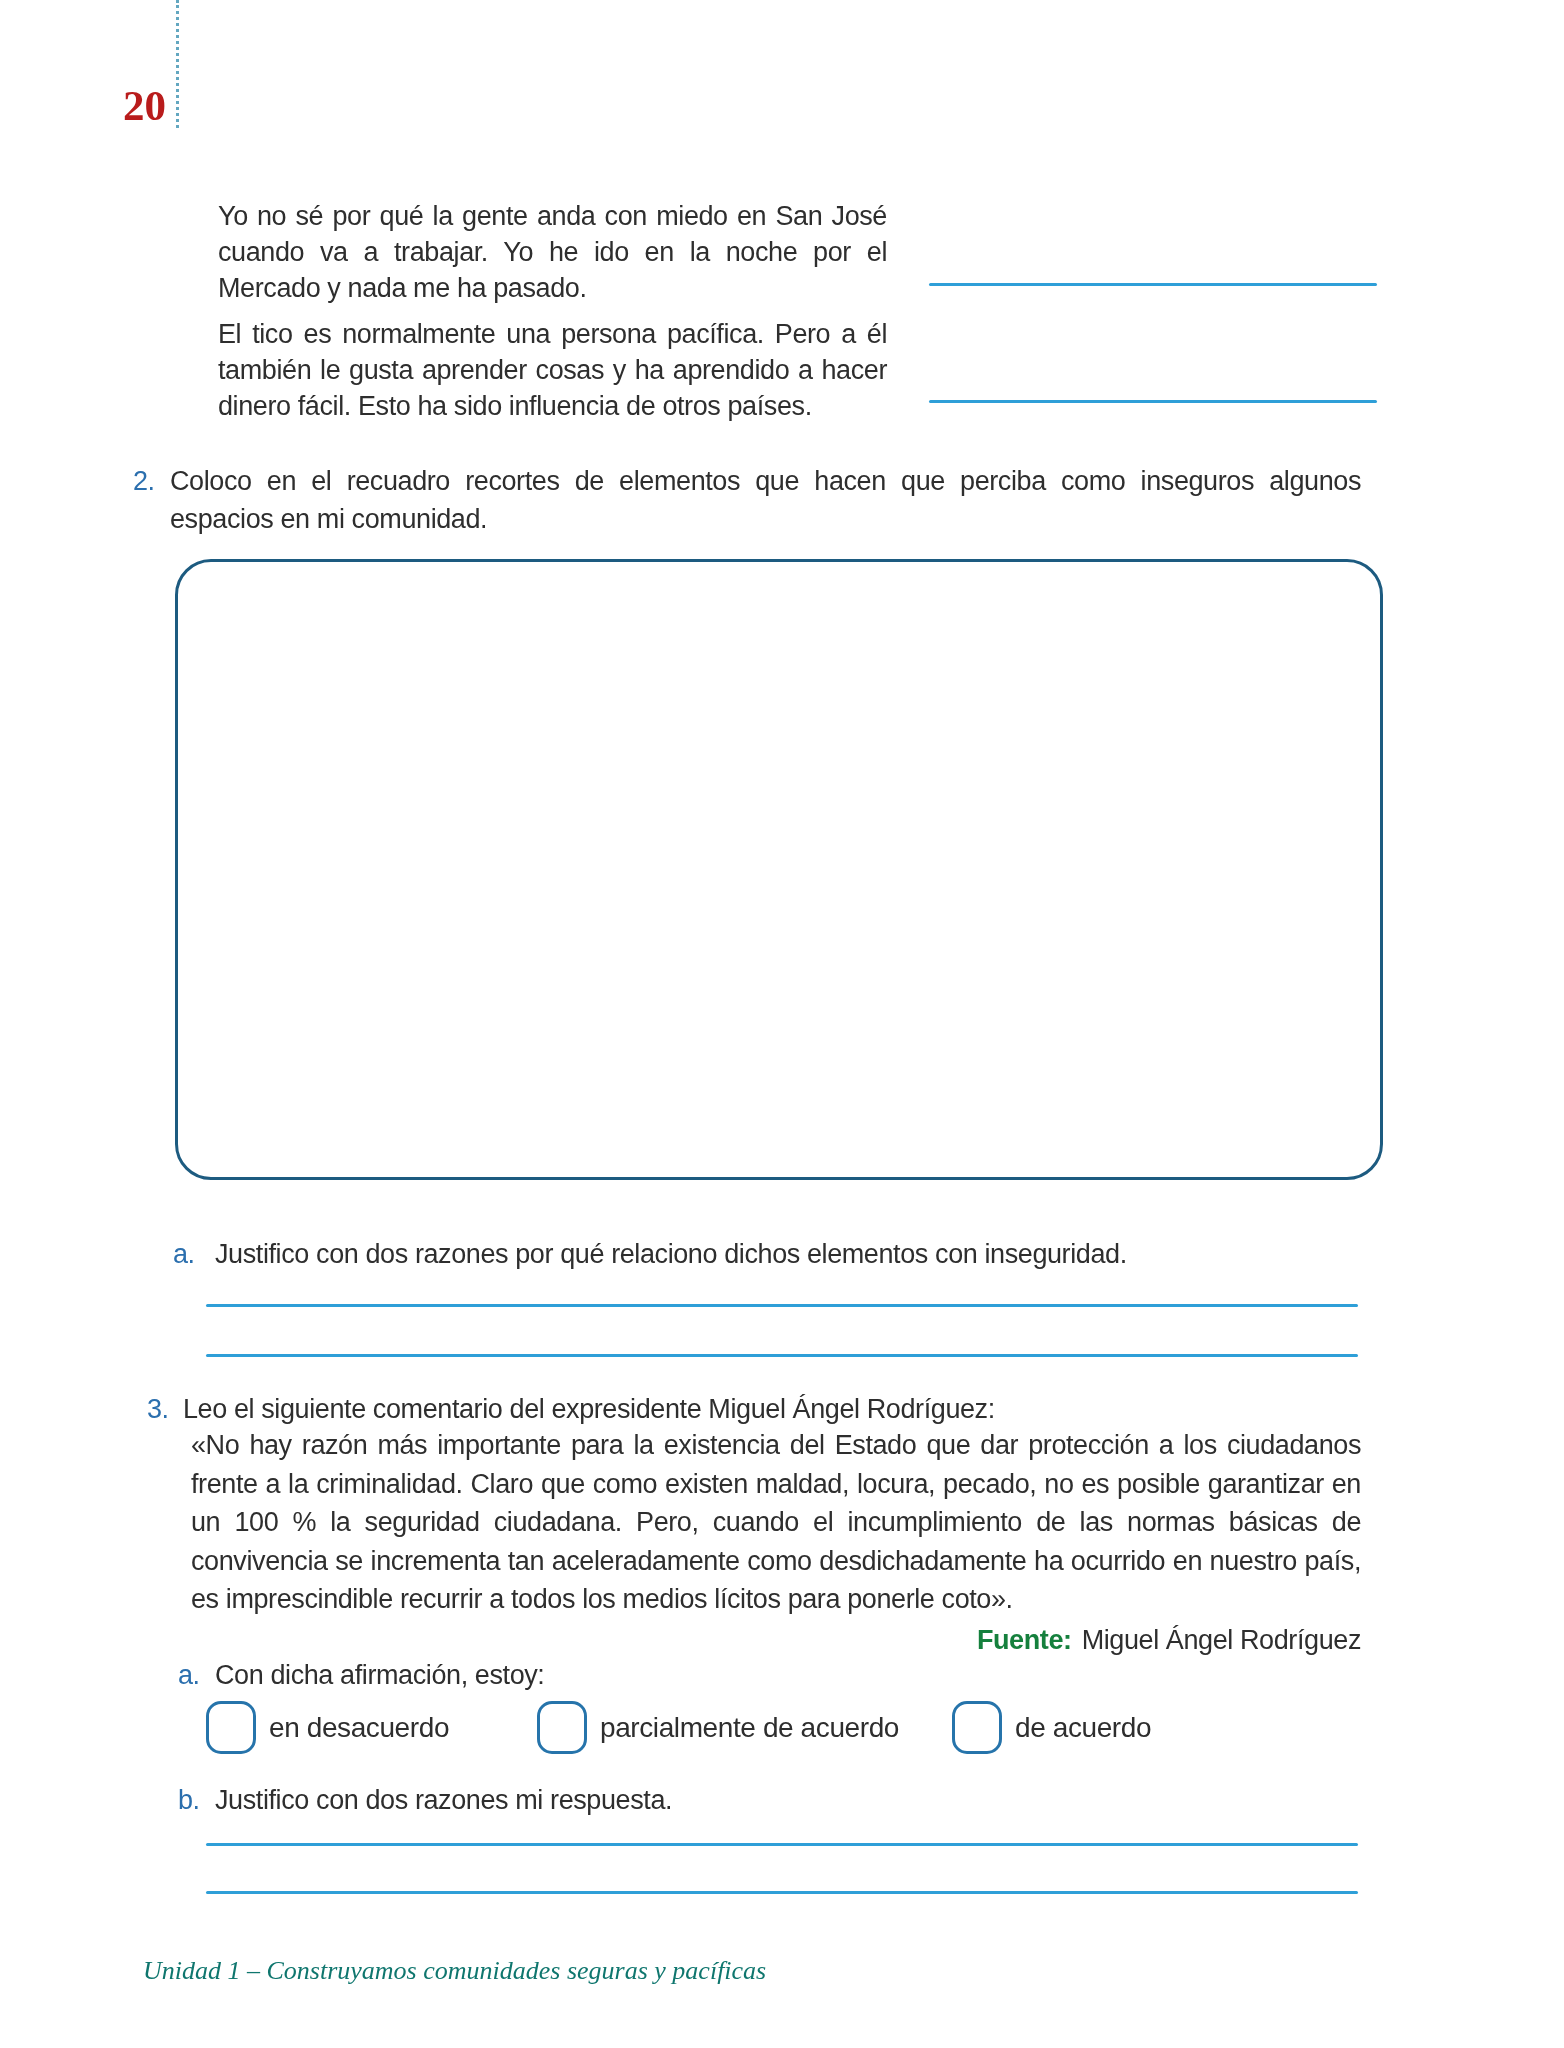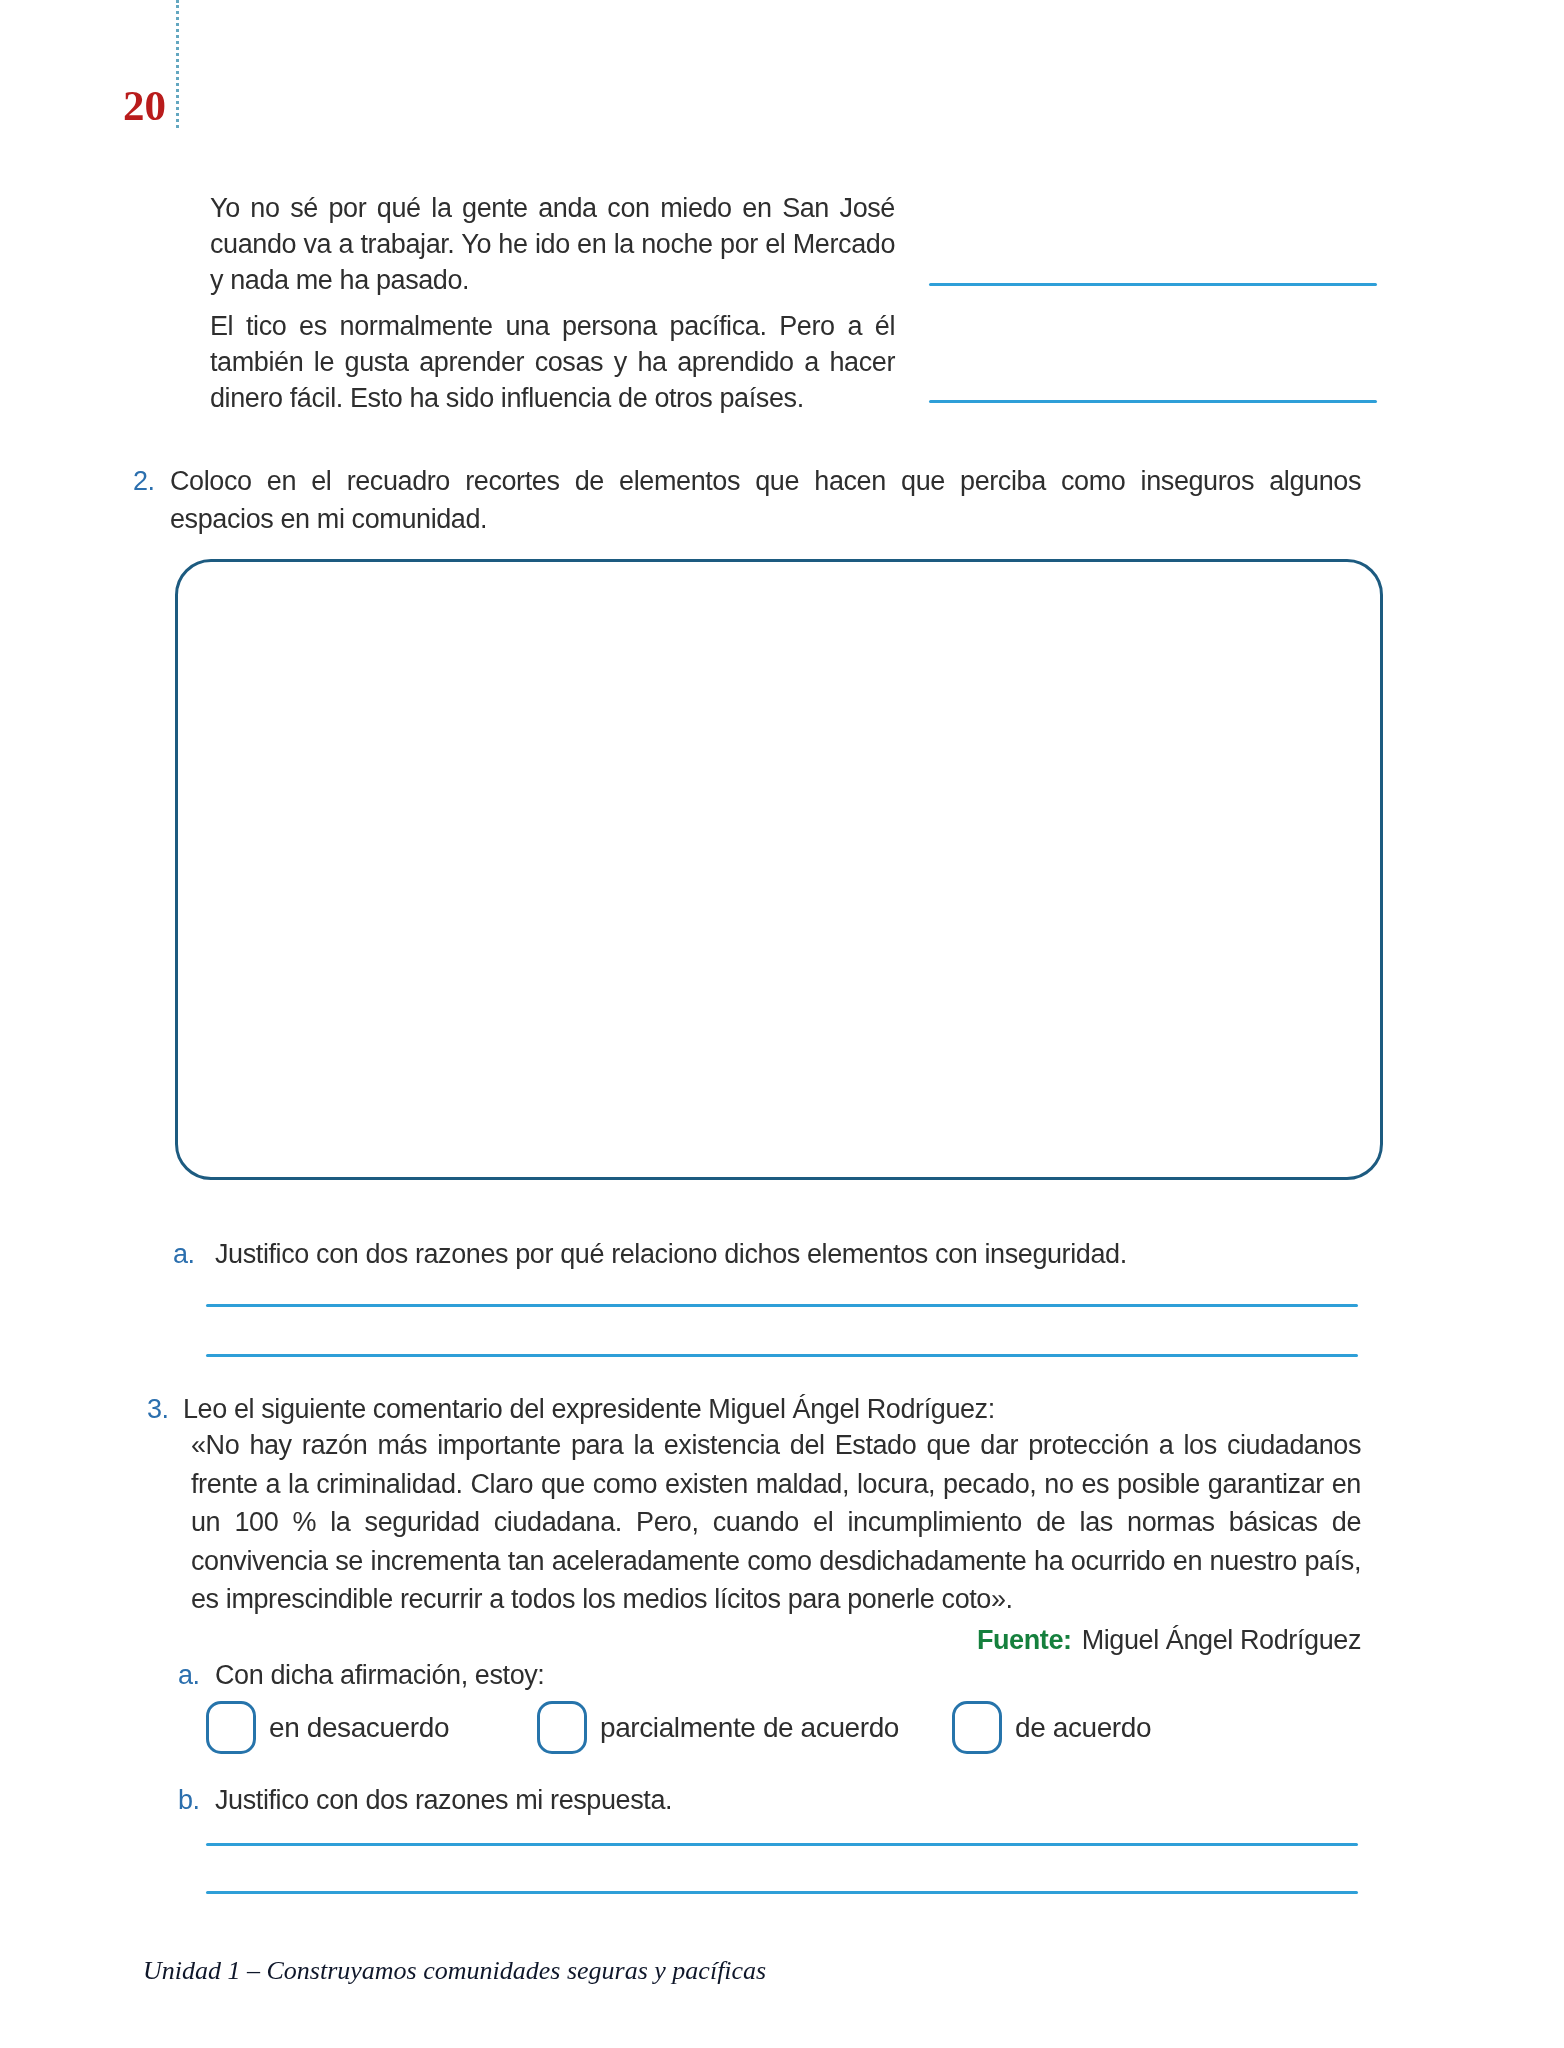--- a/index.html
+++ b/index.html
@@ -28,21 +28,21 @@
     border-left:3px dotted #63a7c0;
   }
 
   
   .para-col{
     left:210px;top:190px;width:685px;
     font-size:27px;line-height:36px;
     letter-spacing:-0.4px;
     text-align:justify;
   }
-  .para-col p{margin:0;}
+  .para-col p{margin:8px;}
   .para-col p + p{margin-top:10px;}
 
   .answer-line{
     height:3px;background:#2e9fd8;border-radius:2px;
   }
   .tl1{left:929px;top:283px;width:448px;}
   .tl2{left:929px;top:400px;width:448px;}
 
   
   .item{
@@ -122,21 +122,21 @@
   .item3b .letter{width:37px;}
 
   .lb1{left:206px;top:1843px;width:1152px;}
   .lb2{left:206px;top:1891px;width:1152px;}
 
   .footer{
     left:143px;top:1955px;
     font-family:"Liberation Serif", serif;
     font-style:italic;
     font-size:26px;line-height:32px;
-    color:#0f172a;
+    color:#0f766e;
   }
 </style>
 </head>
 <body>
 
 <div class="page">
 
   <div class="abs page-num">20</div>
   <div class="abs dotted-rule"></div>
 

